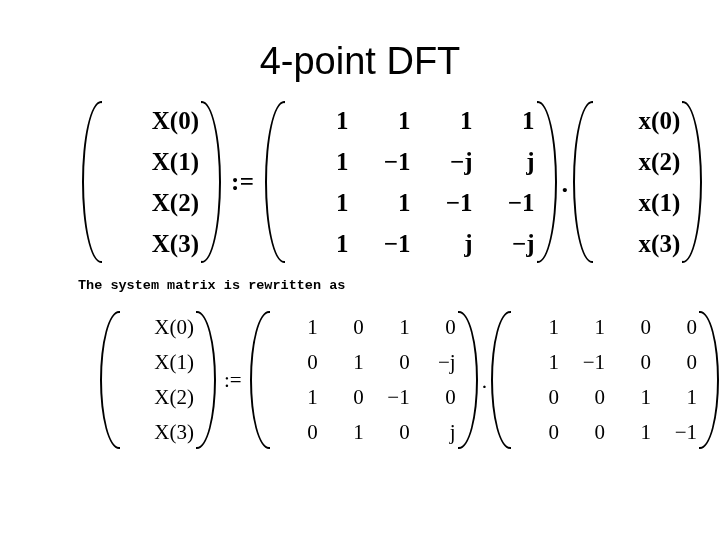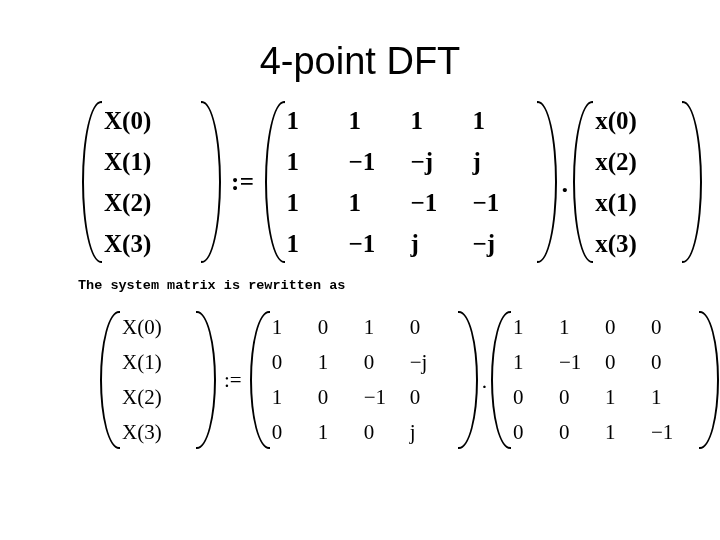--- a/index.html
+++ b/index.html
@@ -78,21 +78,21 @@
 
   .rows {
     display: flex;
     flex-direction: column;
   }
   .row {
     display: flex;
     align-items: center;
   }
   .cell {
-    text-align: left;
+    text-align: right;
     white-space: nowrap;
   }
 
   
   .eq1 .cell { font-size: 25px; font-weight: bold; }
   .eq1 .row { height: 41px; }
   .eq1 .m-col1 .cell { width: 95px; }
   .eq1 .m-sq .cell { width: 62px; }
   .eq1 .m-col3 .cell { width: 85px; }
   .eq1 .assign {

